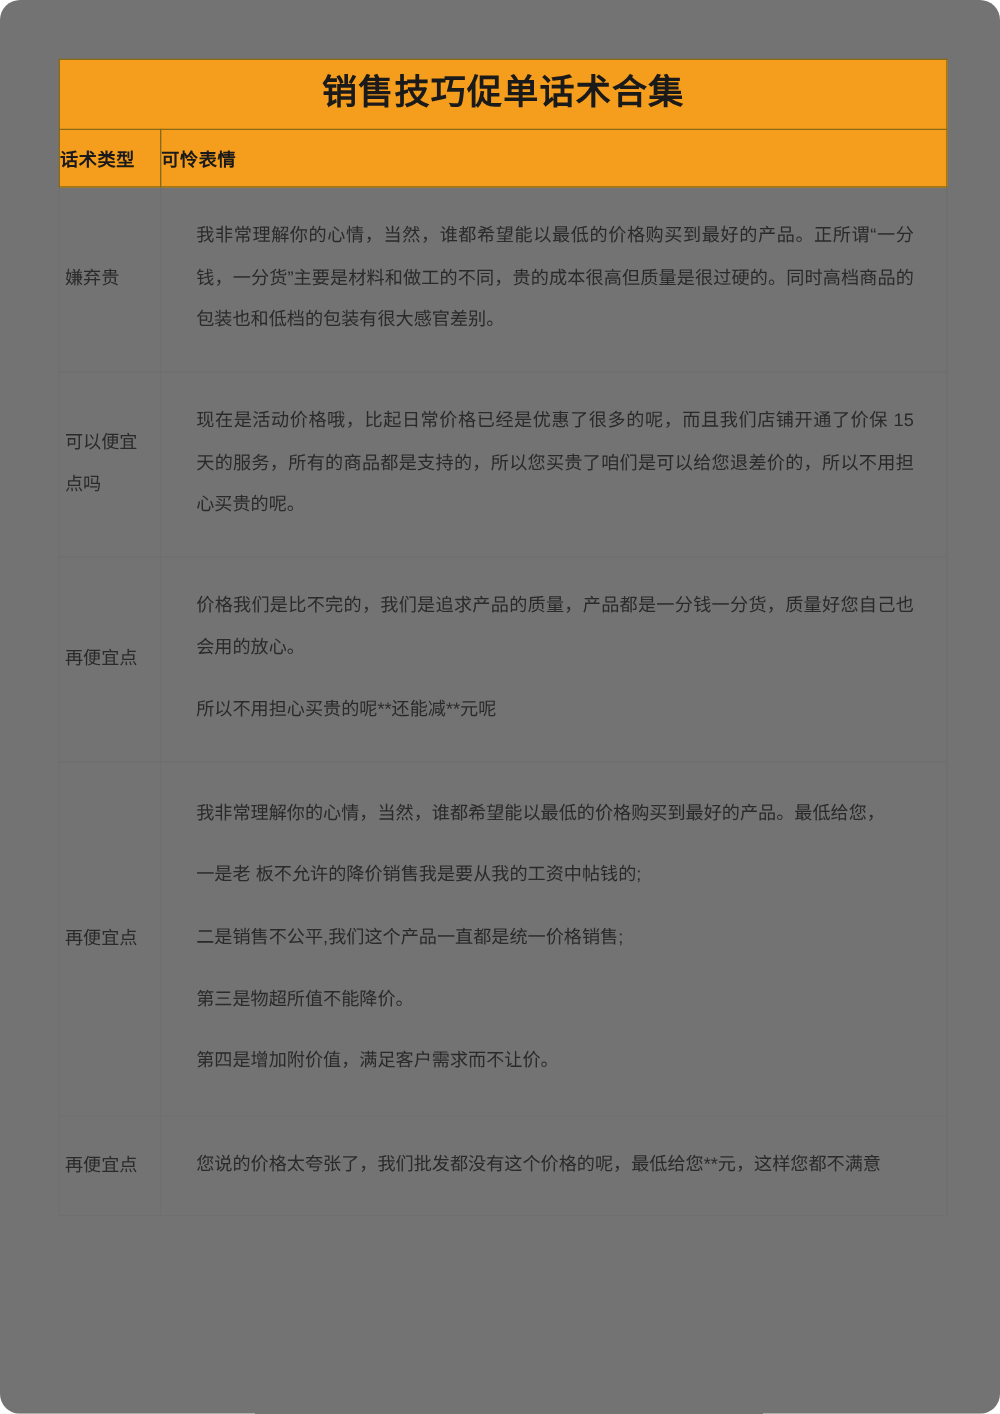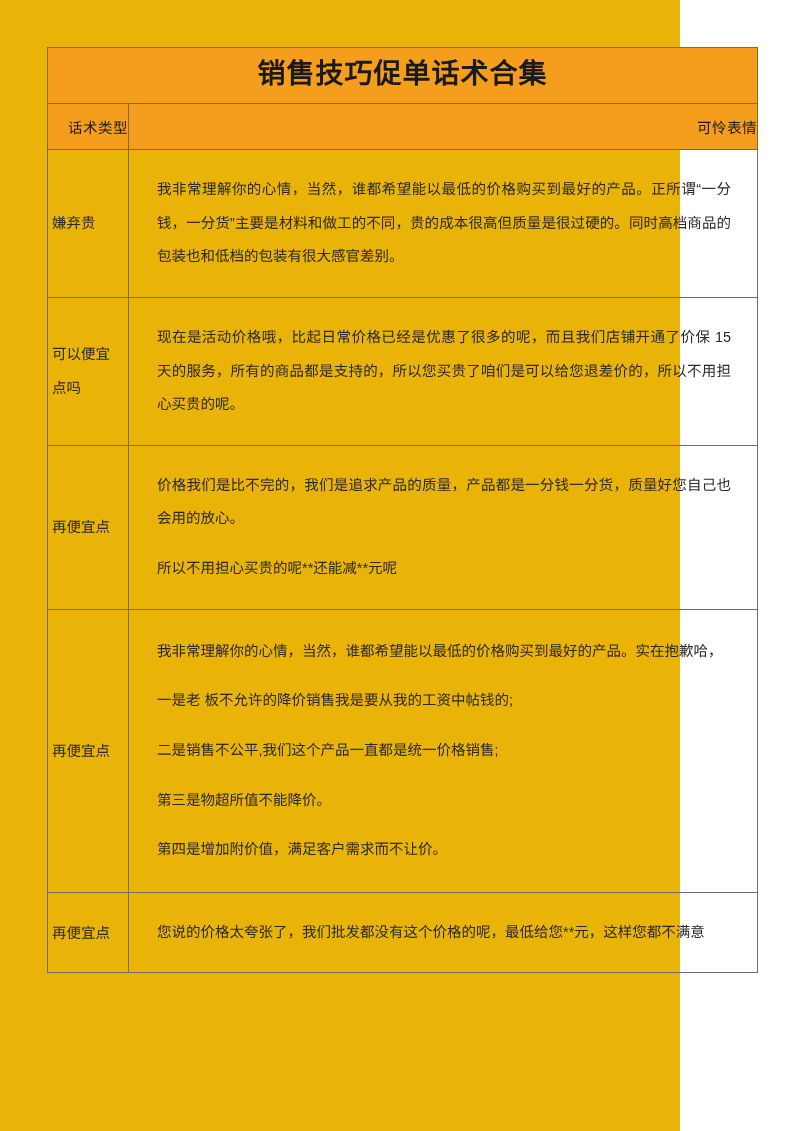--- a/index.html
+++ b/index.html
@@ -11,24 +11,25 @@
   body {
     width: 800px;
     height: 1131px;
     font-family: "Liberation Sans", "DejaVu Sans", sans-serif;
     color: #231f20;
     -webkit-font-smoothing: antialiased;
   }
 
   #page {
     position: relative;
-    width: 680px;
+    width: 800px;
     height: 1131px;
-    background: #eab308;
+    background: #737373;
     box-sizing: border-box;
+    border-radius: 16px;
   }
 
   #sheet {
     position: absolute;
     left: 47px;
     top: 47px;
     width: 710px;
     border-collapse: collapse;
     table-layout: fixed;
   }
@@ -53,24 +54,24 @@
     font-weight: bold;
     letter-spacing: 1px;
     line-height: 1.1;
     color: #1a1a1a;
   }
 
   
   .hdr-cell {
     background: #f59e1e;
     border-color: #8a6a15 !important;
-    text-align: right;
+    text-align: left;
     height: 46px;
     font-size: 14.5px;
-    font-weight: normal;
+    font-weight: bold;
     color: #1a1a1a;
     letter-spacing: 0.5px;
   }
 
   
   .type-cell {
     width: 81px;
     text-align: left;
     font-size: 14.5px;
     line-height: 2.35;
@@ -132,21 +133,21 @@
         <tr>
           <td class="type-cell">再便宜点</td>
           <td class="content-cell">
             <p>价格我们是比不完的，我们是追求产品的质量，产品都是一分钱一分货，质量好您自己也会用的放心。</p>
             <p>所以不用担心买贵的呢**还能减**元呢</p>
           </td>
         </tr>
         <tr class="row-tall">
           <td class="type-cell">再便宜点</td>
           <td class="content-cell">
-            <p>我非常理解你的心情，当然，谁都希望能以最低的价格购买到最好的产品。实在抱歉哈，</p>
+            <p>我非常理解你的心情，当然，谁都希望能以最低的价格购买到最好的产品。最低给您，</p>
             <p>一是老 板不允许的降价销售我是要从我的工资中帖钱的;</p>
             <p>二是销售不公平,我们这个产品一直都是统一价格销售;</p>
             <p>第三是物超所值不能降价。</p>
             <p>第四是增加附价值，满足客户需求而不让价。</p>
           </td>
         </tr>
         <tr>
           <td class="type-cell">再便宜点</td>
           <td class="content-cell">
             <p>您说的价格太夸张了，我们批发都没有这个价格的呢，最低给您**元，这样您都不满意</p>

